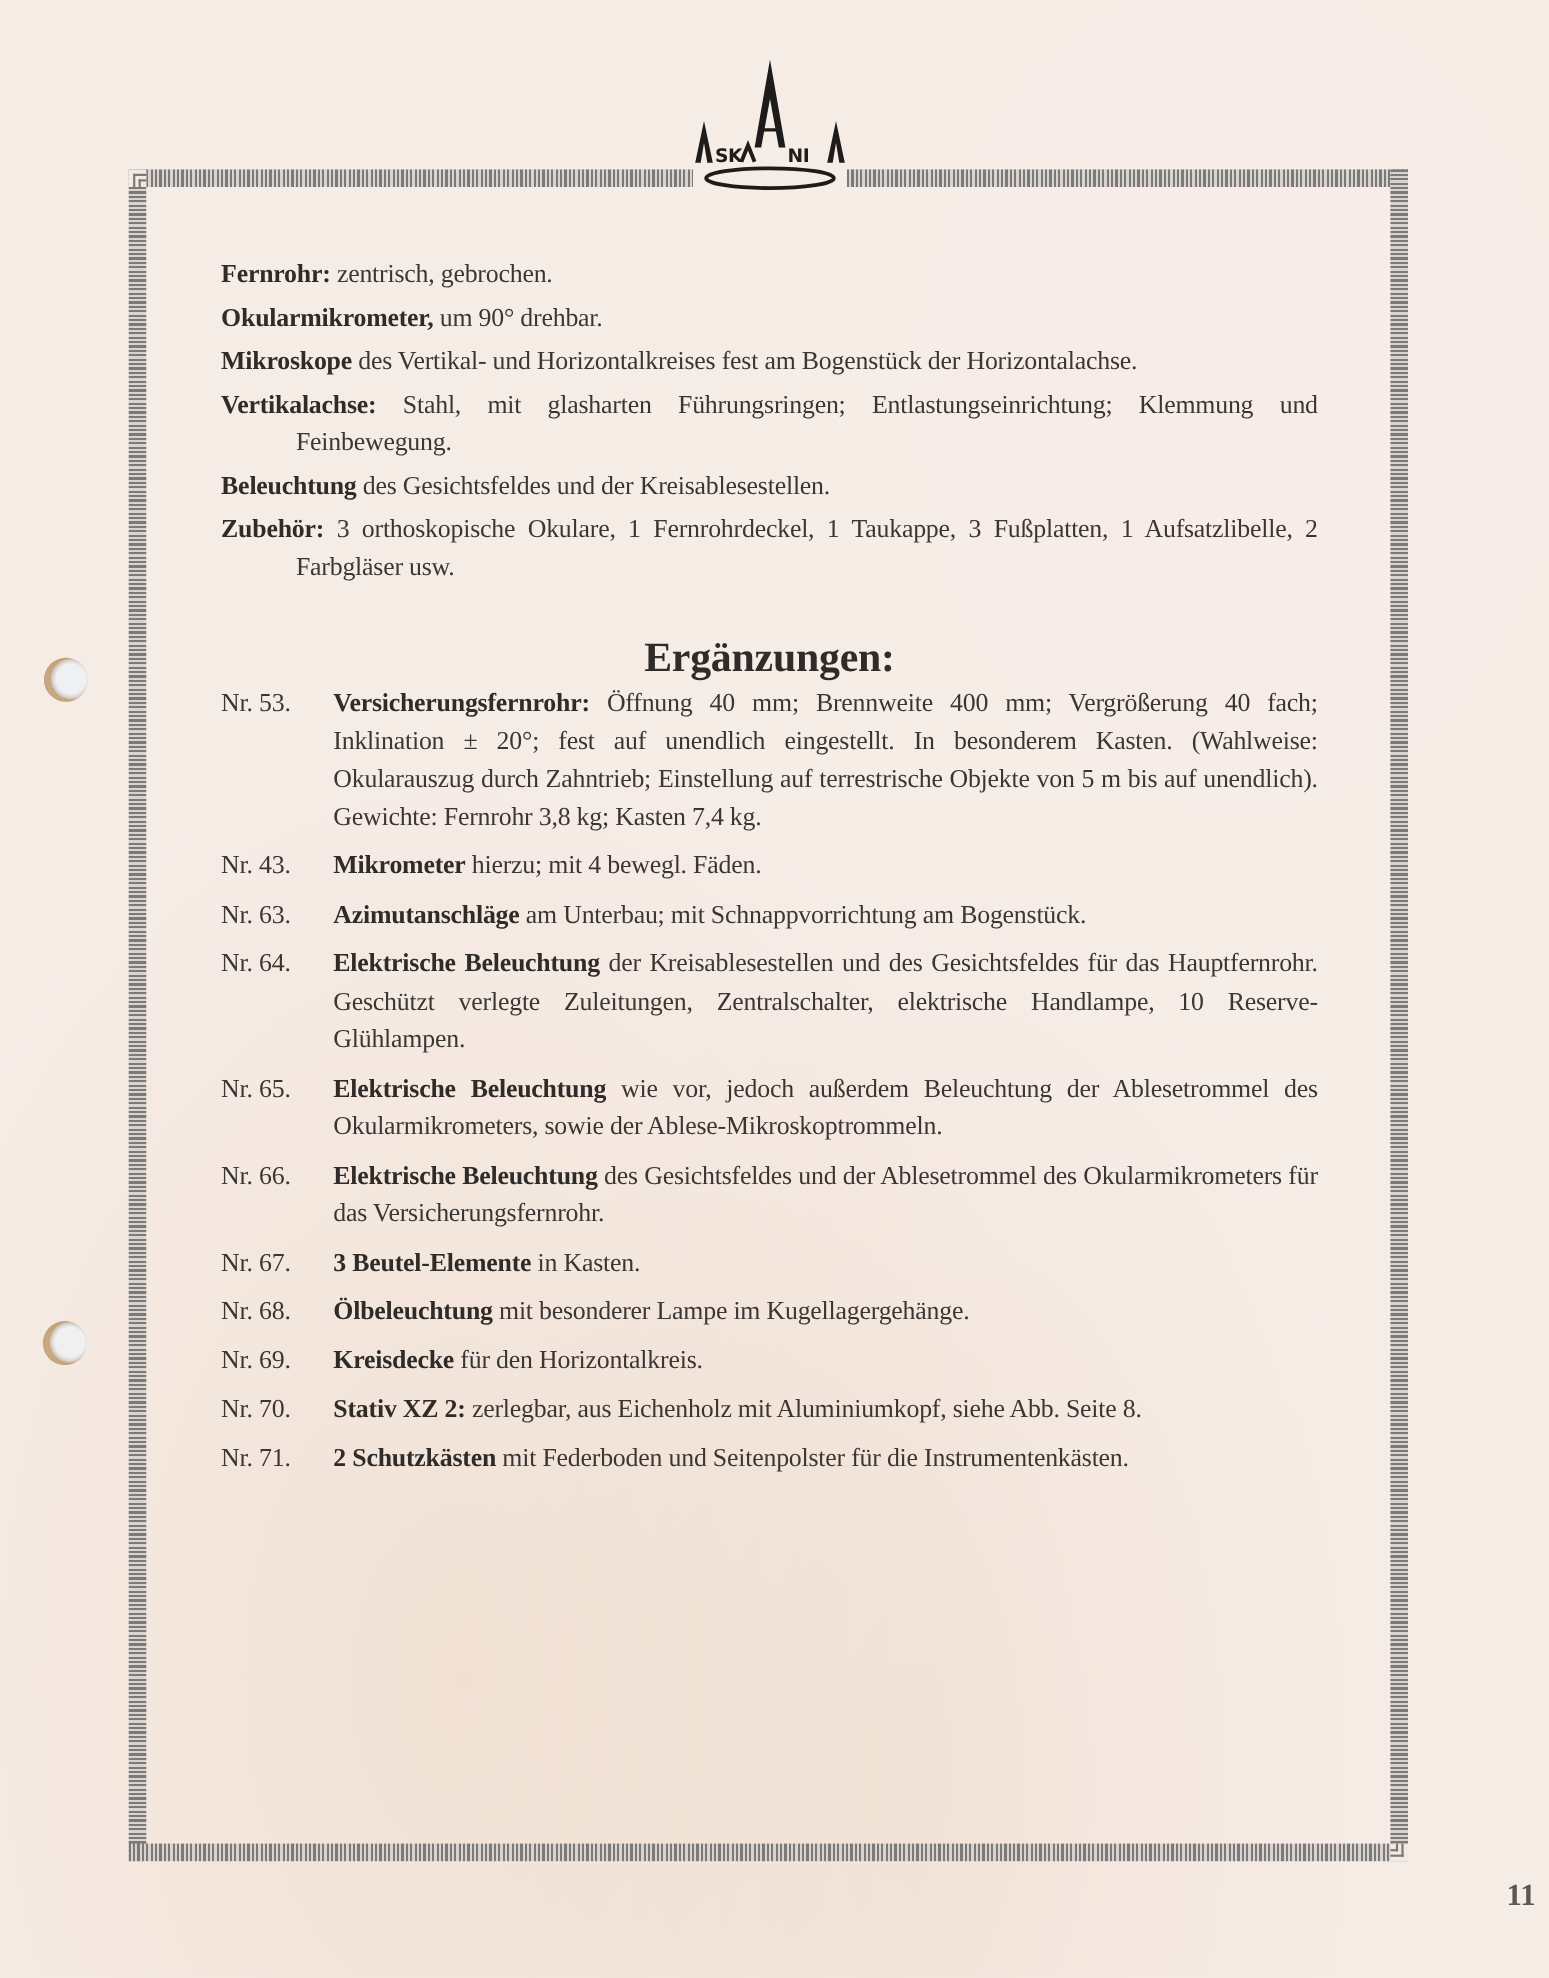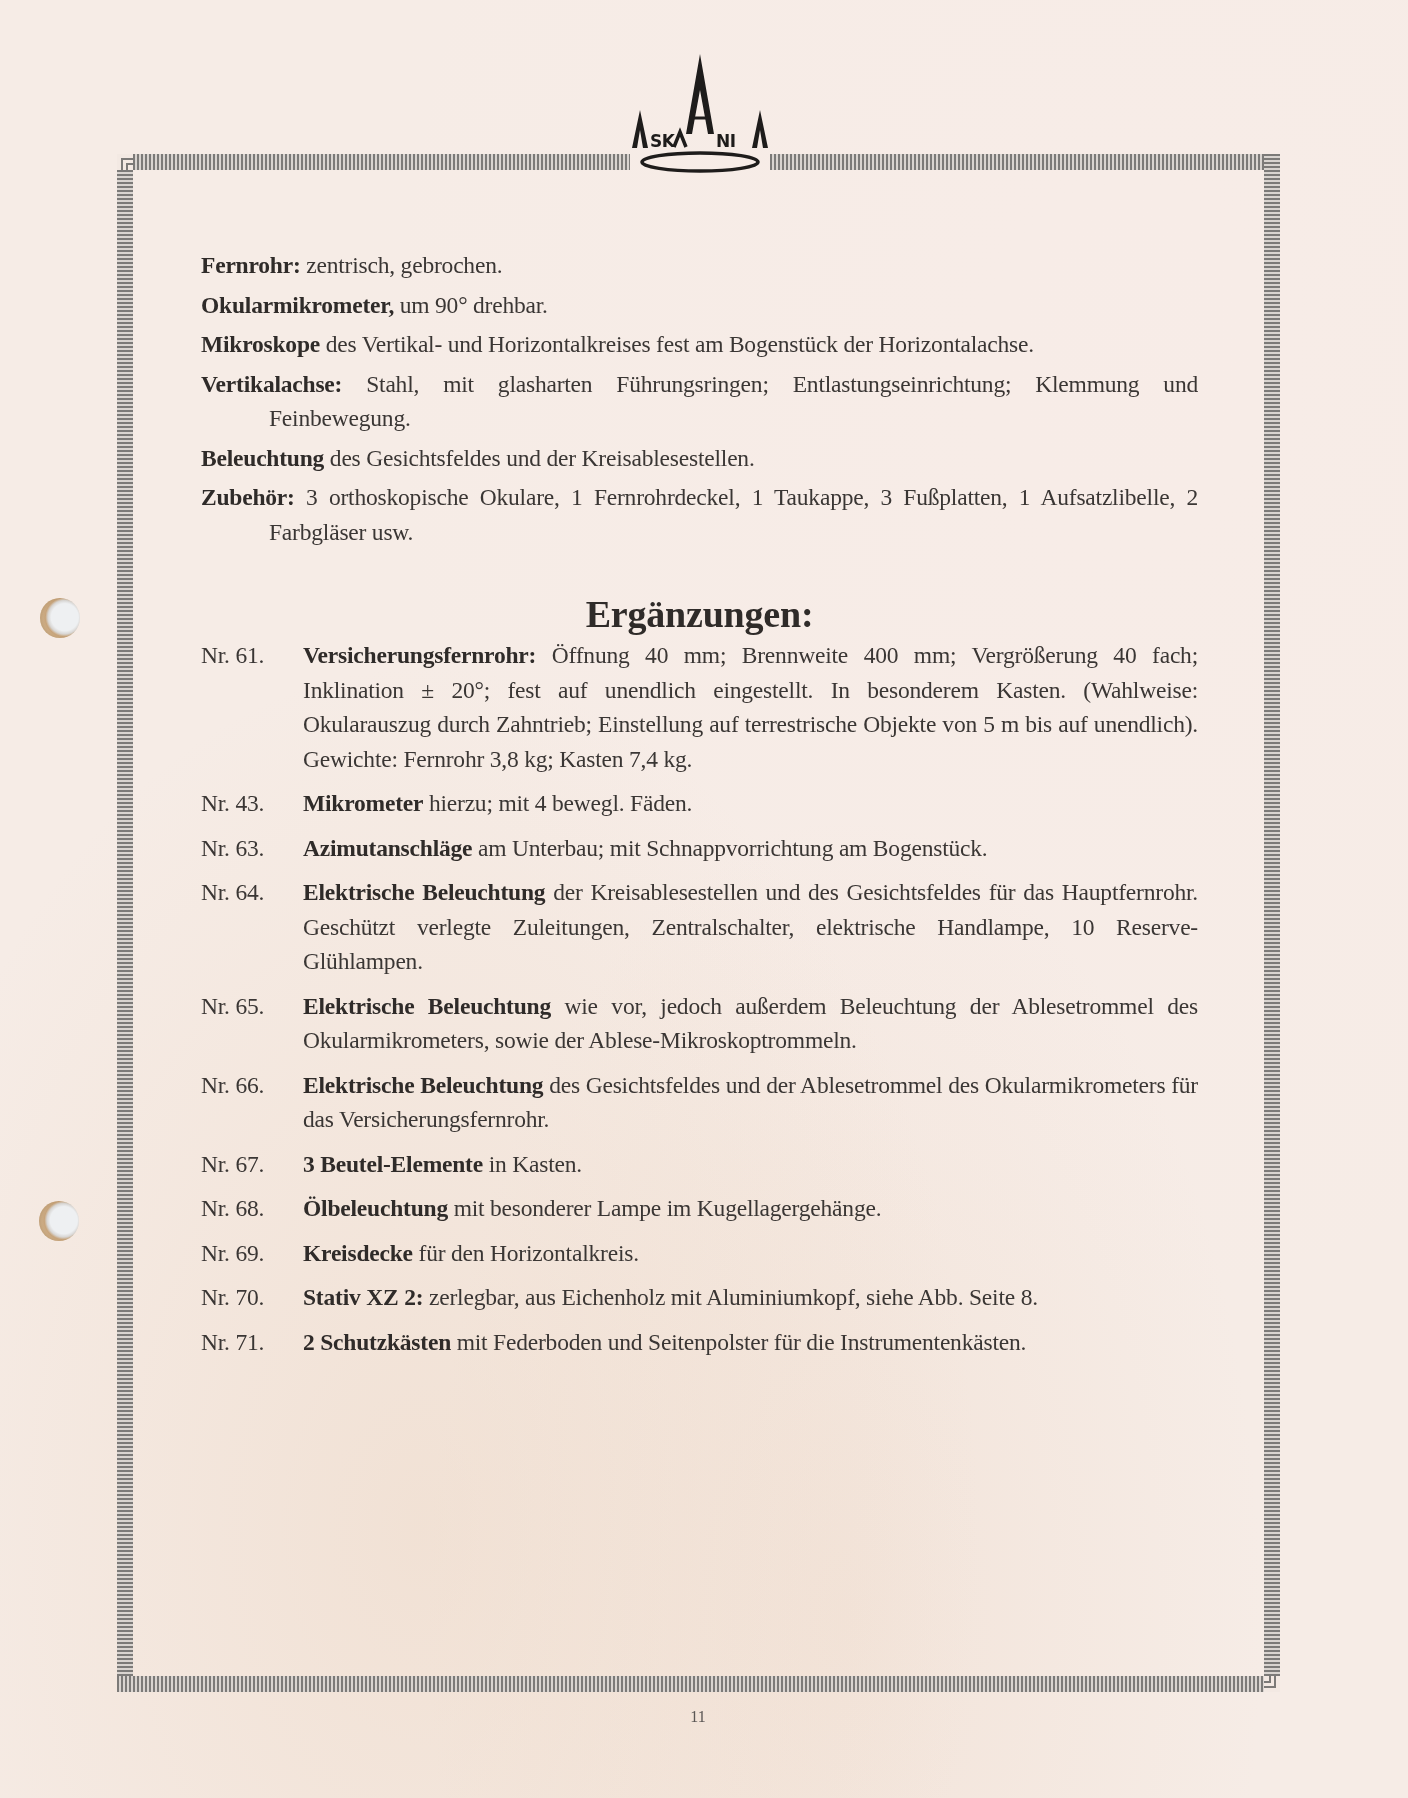--- a/index.html
+++ b/index.html
@@ -38,36 +38,36 @@
 
   .logo { position:absolute; left:630px; top:52px; width:140px; height:126px; }
 
   .punch-hole {
     position:absolute; width:40px; height:40px; border-radius:50%;
     background: radial-gradient(circle at 62% 48%, #eef0f2 0 42%, #d8d6d4 52%, #c8a57c 60%, #dcc3a2 80%, #e9d7c4 100%);
     box-shadow: inset 2px 0 3px rgba(150,110,60,0.35);
   }
 
   .content {
-    position:absolute; left:201px; width:997px; top:248px;
+    position:absolute; left:201px; width:997px; top:232px;
     font-size:23.5px; line-height:34.5px; letter-spacing:-0.2px;
   }
   .para { margin:0 0 5px 0; text-align:justify; padding-left:68px; text-indent:-68px; }
   .para b, .item b { font-weight:bold; color:#2f2b29; }
   .para.last { margin-bottom:0; }
   .heading {
     text-align:center; font-size:38px; font-weight:bold; color:#2f2b29;
     margin:45px 0 4px 0; line-height:40px; padding-left:0;
   }
   .item { display:flex; margin:0 0 10px 0; }
   .item .nr { width:102px; flex:0 0 102px; white-space:nowrap; }
   .item .body { flex:1; text-align:justify; }
   .page-number {
-    position:absolute; left:0; width:1396px; top:1708px; text-align:center;
-    font-size:16px; font-weight:normal; color:#5a5654;
+    position:absolute; left:0; width:1396px; top:1708px; text-align:right;
+    font-size:28px; font-weight:bold; color:#5a5654;
   }
 </style>
 </head>
 <body>
 
 <div class="frame-top-left"></div>
 <div class="frame-top-right"></div>
 <div class="frame-left"></div>
 <div class="frame-right"></div>
 <div class="frame-bottom"></div>
@@ -101,21 +101,21 @@
     <p class="para"><b>Mikroskope</b><span> des Vertikal- und Horizontalkreises fest am Bogenstück der Horizontalachse.</span></p>
     <p class="para"><b>Vertikalachse:</b><span> Stahl, mit glasharten Führungsringen; Entlastungseinrichtung; Klemmung und Feinbewegung.</span></p>
     <p class="para"><b>Beleuchtung</b><span> des Gesichtsfeldes und der Kreisablesestellen.</span></p>
     <p class="para last"><b>Zubehör:</b><span> 3 orthoskopische Okulare, 1 Fernrohrdeckel, 1 Taukappe, 3 Fußplatten, 1 Aufsatzlibelle, 2 Farbgläser usw.</span></p>
   </div>
 
   <div class="heading">Ergänzungen:</div>
 
   <div>
     <div class="item">
-      <span class="nr">Nr. 61.</span>
+      <span class="nr">Nr. 53.</span>
       <span class="body"><b>Versicherungsfernrohr:</b><span> Öffnung 40 mm; Brennweite 400 mm; Vergrößerung 40 fach; Inklination ± 20°; fest auf unendlich eingestellt. In besonderem Kasten. (Wahlweise: Okularauszug durch Zahntrieb; Einstellung auf terrestrische Objekte von 5 m bis auf unendlich). Gewichte: Fernrohr 3,8 kg; Kasten 7,4 kg.</span></span>
     </div>
     <div class="item">
       <span class="nr">Nr. 43.</span>
       <span class="body"><b>Mikrometer</b><span> hierzu; mit 4 bewegl. Fäden.</span></span>
     </div>
     <div class="item">
       <span class="nr">Nr. 63.</span>
       <span class="body"><b>Azimutanschläge</b><span> am Unterbau; mit Schnappvorrichtung am Bogenstück.</span></span>
     </div>

